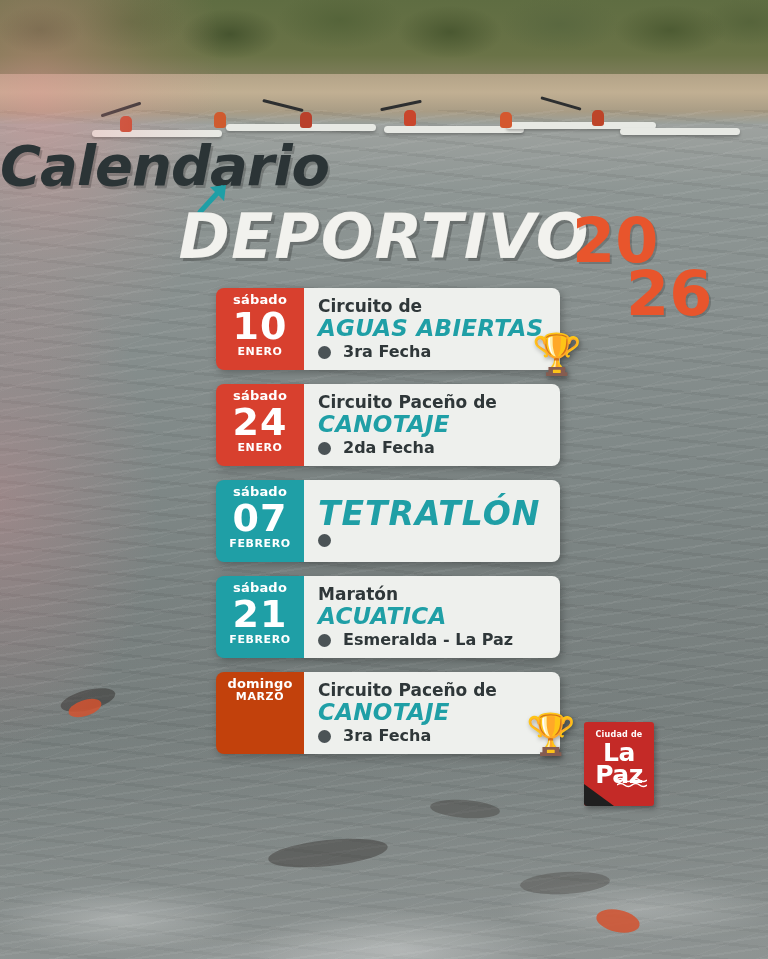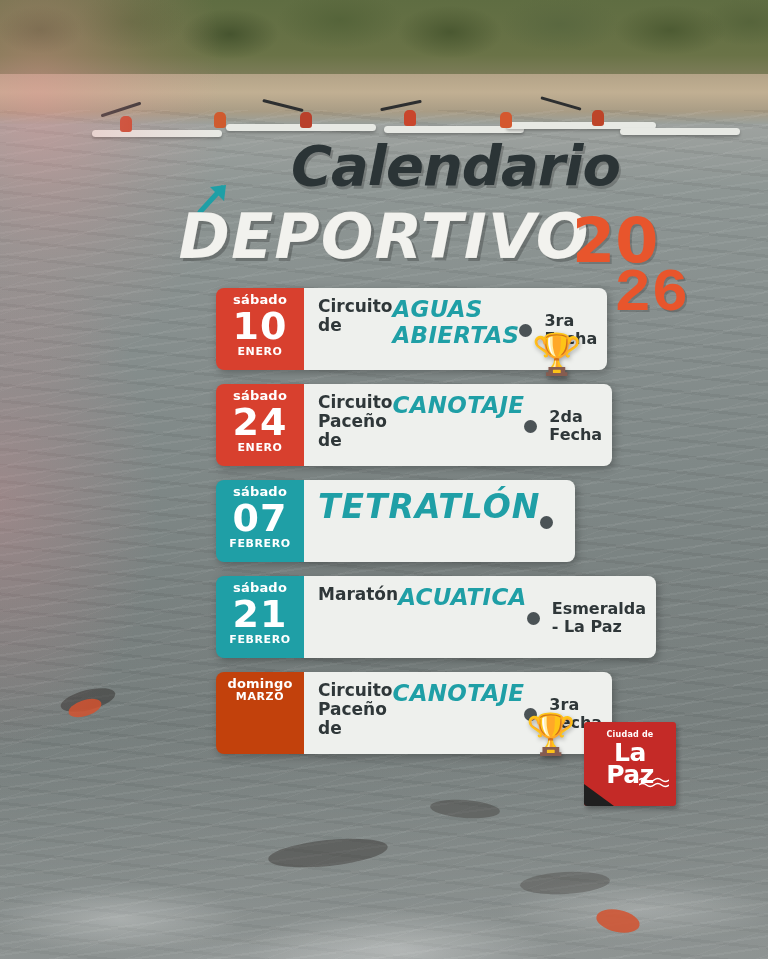--- a/index.html
+++ b/index.html
@@ -134,21 +134,21 @@
     width: 220px; height: 520px;
     background: radial-gradient(ellipse at 25% 50%, rgba(226,140,146,0.30), rgba(226,140,146,0) 70%);
     pointer-events: none;
   }
 
   
   .title-block {
     position: absolute;
     left: 0; top: 138px;
     width: 620px;
-    text-align: right;
+    text-align: left;
   }
 
   .title-main {
     font-family: "DejaVu Sans", sans-serif;
     font-weight: 700;
     font-style: italic;
     font-size: 56px;
     letter-spacing: -1px;
     color: #2b3436;
     text-shadow: 2px 3px 0 rgba(0,0,0,0.20);
@@ -180,21 +180,21 @@
     left: 572px; top: 214px;
     width: 130px;
     font-family: "DejaVu Sans", sans-serif;
     font-weight: 700;
     font-size: 62px;
     line-height: 0.86;
     color: #e8552c;
     text-align: left;
     text-shadow: 2px 2px 0 rgba(0,0,0,0.18);
   }
-  .year .y2 { display: block; margin-left: 42px; font-family: Liberation Mono, monospace; }
+  .year .y2 { display: block; margin-left: 54px; }
 
   
   .arrow-accent {
     position: absolute;
     left: 196px; top: 182px;
     width: 34px; height: 34px;
   }
 
   
   .events {
@@ -245,20 +245,21 @@
     letter-spacing: .6px;
     line-height: 1.1;
   }
 
   .info-box {
     flex: 1 1 auto;
     background: #eef0ed;
     border-radius: 0 8px 8px 0;
     padding: 9px 10px 8px 14px;
     display: flex;
+    flex-direction: column;
     justify-content: center;
   }
 
   .ev-line1 {
     font-family: "DejaVu Sans", sans-serif;
     font-weight: 700;
     font-size: 17px;
     color: #2f3739;
     line-height: 1.12;
   }
@@ -303,21 +304,21 @@
     z-index: 5;
     filter: drop-shadow(1px 2px 2px rgba(0,0,0,0.3));
   }
   .trophy-1 { left: 316px; top: 46px; }
   .trophy-5 { left: 310px; top: 42px; }
 
   
   .lapaz {
     position: absolute;
     left: 584px; top: 722px;
-    width: 92px; height: 84px;
+    width: 70px; height: 84px;
     background: #c42a27;
     border-radius: 3px;
     box-shadow: 2px 3px 5px rgba(0,0,0,0.3);
     overflow: hidden;
   }
   .lapaz .ciudad {
     color: #fff;
     font-family: "DejaVu Sans", sans-serif;
     font-size: 8px;
     font-weight: 600;

